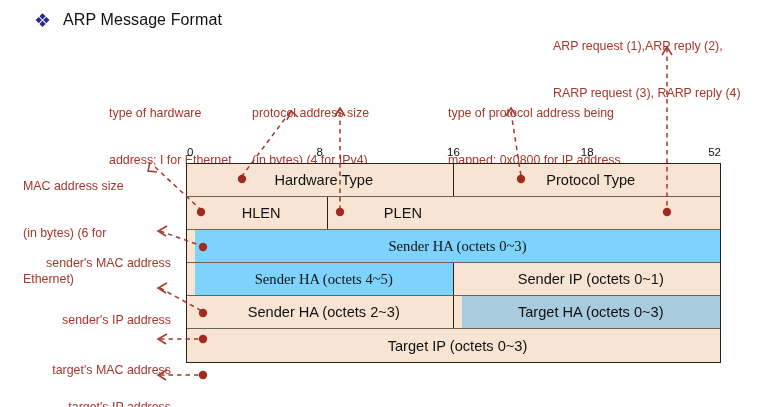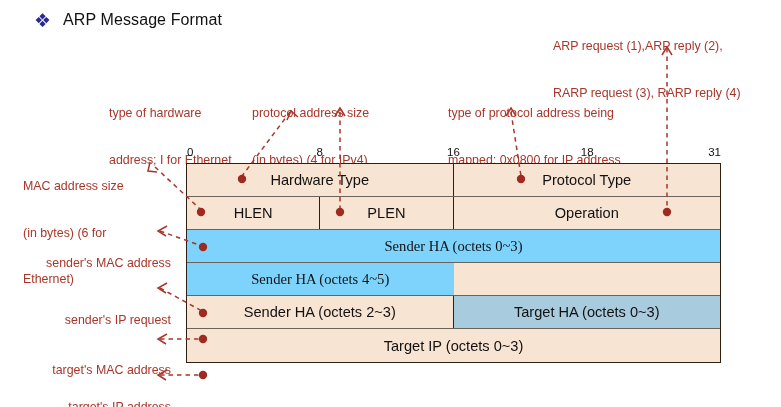--- a/index.html
+++ b/index.html
@@ -94,20 +94,21 @@
   .pkt-cell {
     display: flex;
     align-items: center;
     justify-content: center;
     box-sizing: border-box;
     border-right: 1.6px solid #2d2013;
     font-size: 14.6px;
     color: #111111;
     white-space: nowrap;
     overflow: hidden;
+    margin-left: 8px;
   }
   .pkt-cell:last-child { border-right: none; }
 
   .w25  { width: 25%; }
   .w50  { width: 50%; }
   .w100 { width: 100%; }
 
   .c-beige  { background: #F8E4D2; }
   .c-yellow { background: #7dd3fc; font-family: Liberation Serif, serif; }
   .c-blue   { background: #A8CCDE; justify-content: center; }
@@ -144,67 +145,67 @@
   <div>MAC address size</div>
   <div>(in bytes) (6 for</div>
   <div>Ethernet)</div>
 </div>
 
 <div class="anno right" style="left:0px; width:152px; top:225px;">
   <div>sender's MAC address</div>
 </div>
 
 <div class="anno right" style="left:0px; width:152px; top:282px;">
-  <div>sender's IP request</div>
+  <div>sender's IP address</div>
 </div>
 
 <div class="anno right" style="left:0px; width:152px; top:332px;">
   <div>target's MAC address</div>
 </div>
 
 <div class="anno right" style="left:0px; width:152px; top:369px;">
   <div>target's IP address</div>
 </div>
 
 <div id="bit-ruler">
     <span class="tick" style="left: 1px;">0</span>
     <span class="tick" style="left: 25%; transform: translateX(-50%);">8</span>
     <span class="tick" style="left: 50%; transform: translateX(-50%);">16</span>
     <span class="tick" style="left: 75%; transform: translateX(-50%);">18</span>
-    <span class="tick" style="right: 0px;">31</span>
+    <span class="tick" style="right: 0px;">52</span>
   </div>
 
 <div id="packet-table">
     <div class="pkt-row">
       <div class="pkt-cell w50 c-beige">
         <span>Hardware Type</span>
       </div>
       <div class="pkt-cell w50 c-beige">
         <span>Protocol Type</span>
       </div>
     </div>
     <div class="pkt-row">
       <div class="pkt-cell w25 c-beige">
         <span>HLEN</span>
       </div>
       <div class="pkt-cell w25 c-beige">
         <span>PLEN</span>
       </div>
-      <div class="pkt-cell w50 c-beige">
-        <span>Operation</span>
-      </div>
     </div>
     <div class="pkt-row">
       <div class="pkt-cell w100 c-yellow">
         <span>Sender HA (octets 0~3)</span>
       </div>
     </div>
     <div class="pkt-row">
       <div class="pkt-cell w50 c-yellow">
         <span>Sender HA (octets 4~5)</span>
+      </div>
+      <div class="pkt-cell w50 c-beige">
+        <span>Sender IP (octets 0~1)</span>
       </div>
     </div>
     <div class="pkt-row">
       <div class="pkt-cell w50 c-beige">
         <span>Sender HA (octets 2~3)</span>
       </div>
       <div class="pkt-cell w50 c-blue">
         <span>Target HA (octets 0~3)</span>
       </div>
     </div>

